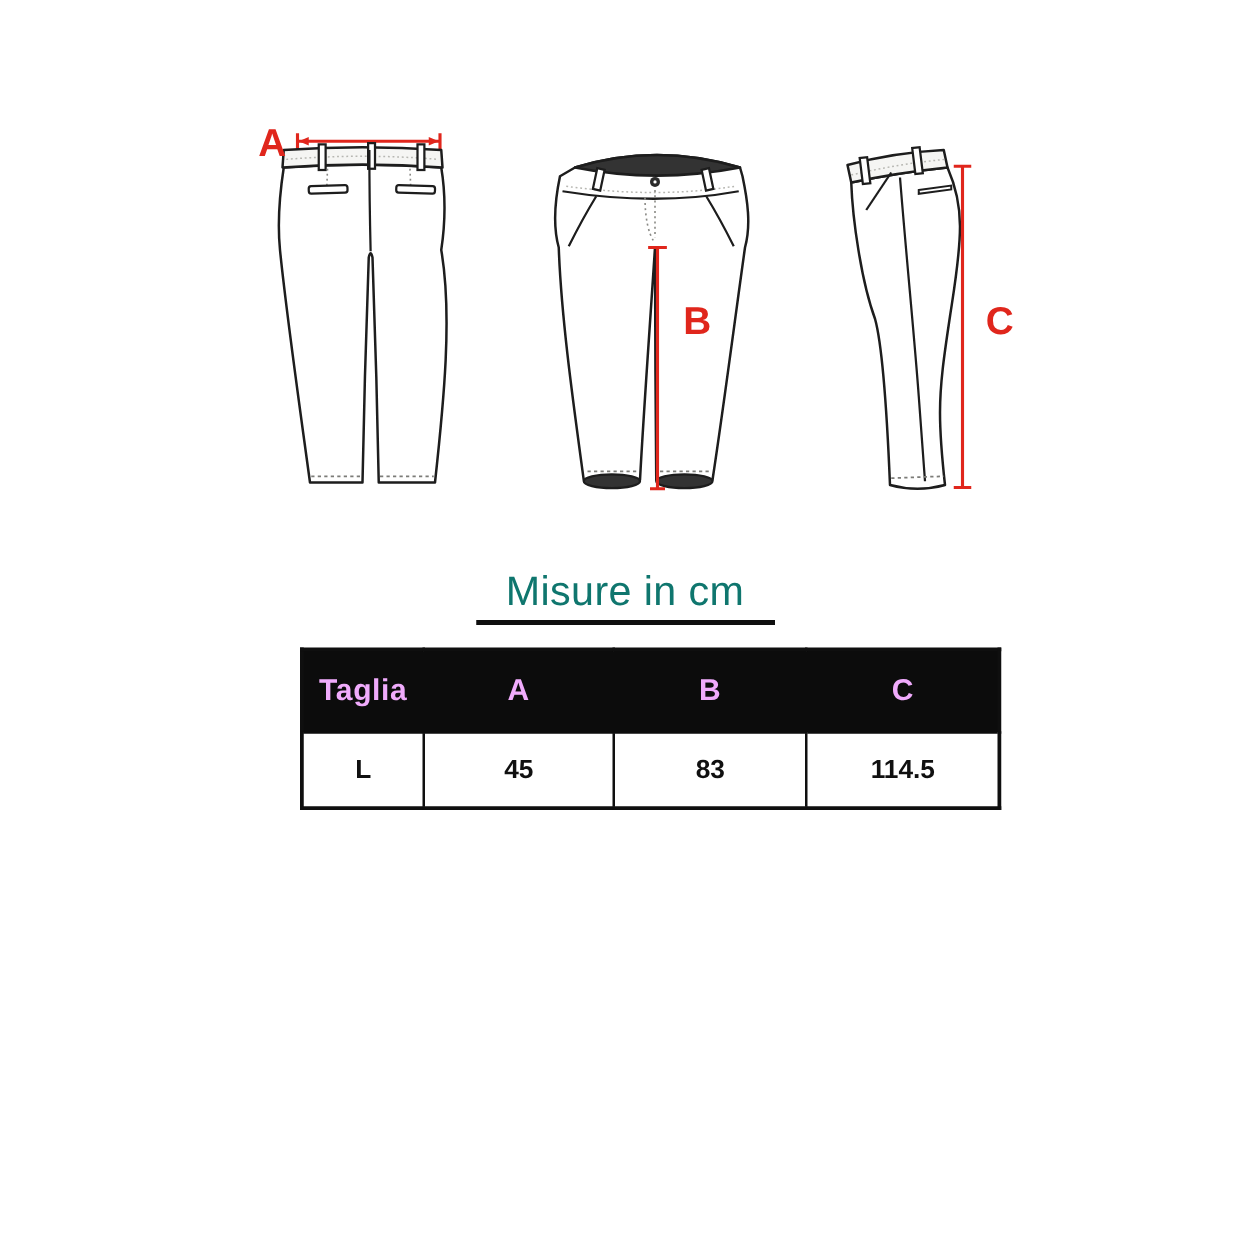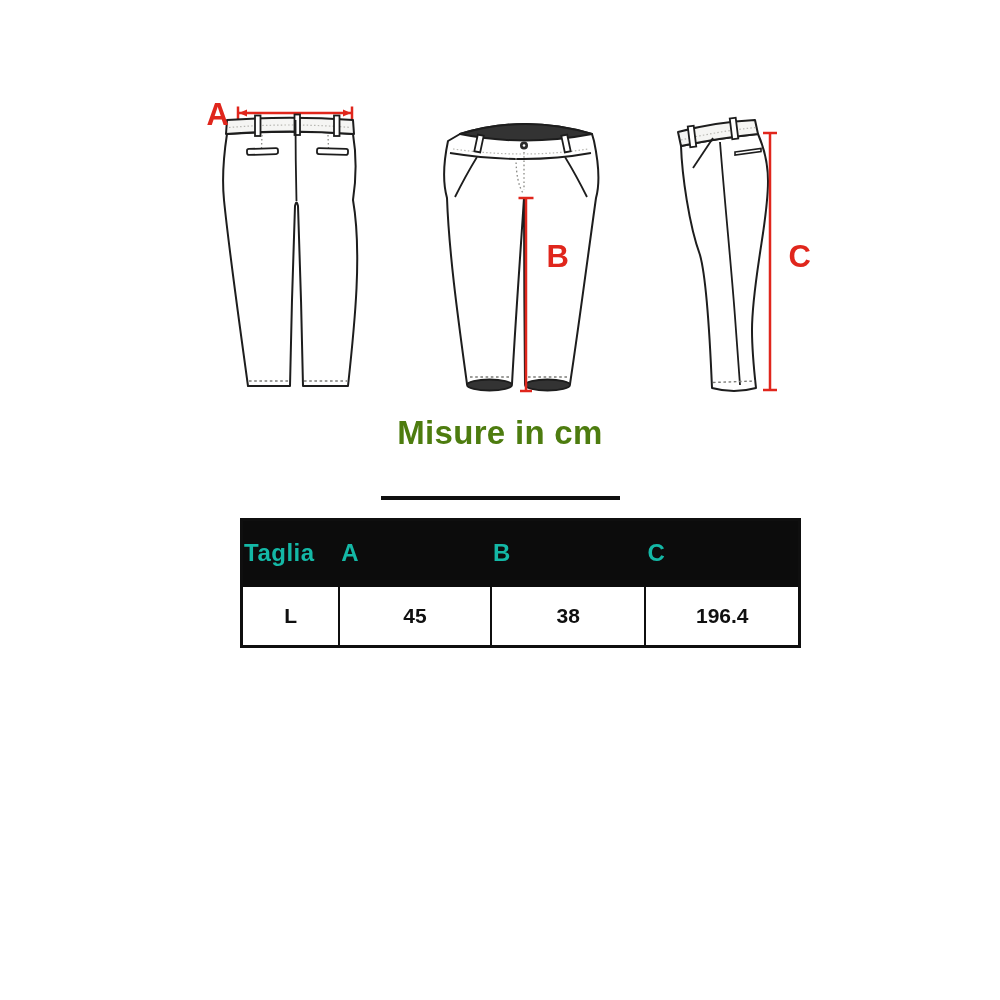--- a/index.html
+++ b/index.html
@@ -10,37 +10,37 @@
   .measure-label{
     position:absolute;width:34px;text-align:center;
     font-size:31px;font-weight:800;color:#e0261c;line-height:1;
     letter-spacing:0.5px;
   }
   .label-a{left:201px;top:99px;}
   .label-b{left:541px;top:241px;}
   .label-c{left:783px;top:241px;}
 
   .section-title{
-    position:absolute;left:350px;top:414px;width:300px;
-    text-align:center;font-size:33px;font-weight:700;color:#4d7c0f;
+    position:absolute;left:350px;top:454px;width:300px;
+    text-align:center;font-size:33px;font-weight:400;color:#0f766e;
     letter-spacing:0.3px;
   }
   .title-underline{
     position:absolute;left:381px;top:496px;width:239px;height:4px;
     background:#0f0f0f;
   }
 
   table.size-table{
     position:absolute;left:240px;top:518px;width:561px;
     border-collapse:collapse;table-layout:fixed;
     border:3px solid #0f0f0f;
   }
   table.size-table th{
-    background:#0c0c0c;color:#14b8a6;height:62px;
-    font-size:24px;font-weight:800;text-align:left;
+    background:#0c0c0c;color:#f0abfc;height:62px;
+    font-size:24px;font-weight:800;text-align:center;
     border:2px solid #0c0c0c;letter-spacing:0.5px;
   }
   table.size-table td{
     background:#ffffff;color:#101010;height:56px;
     font-size:21px;font-weight:800;text-align:center;
     border:2px solid #0f0f0f;
   }
 </style>
 </head>
 <body>
@@ -184,19 +184,19 @@
         <th>Taglia</th>
         <th>A</th>
         <th>B</th>
         <th>C</th>
       </tr>
     </thead>
     <tbody>
       <tr>
         <td>L</td>
         <td>45</td>
-        <td>38</td>
-        <td>196.4</td>
+        <td>83</td>
+        <td>114.5</td>
       </tr>
     </tbody>
   </table>
 
 </div>
 
 </body></html>

